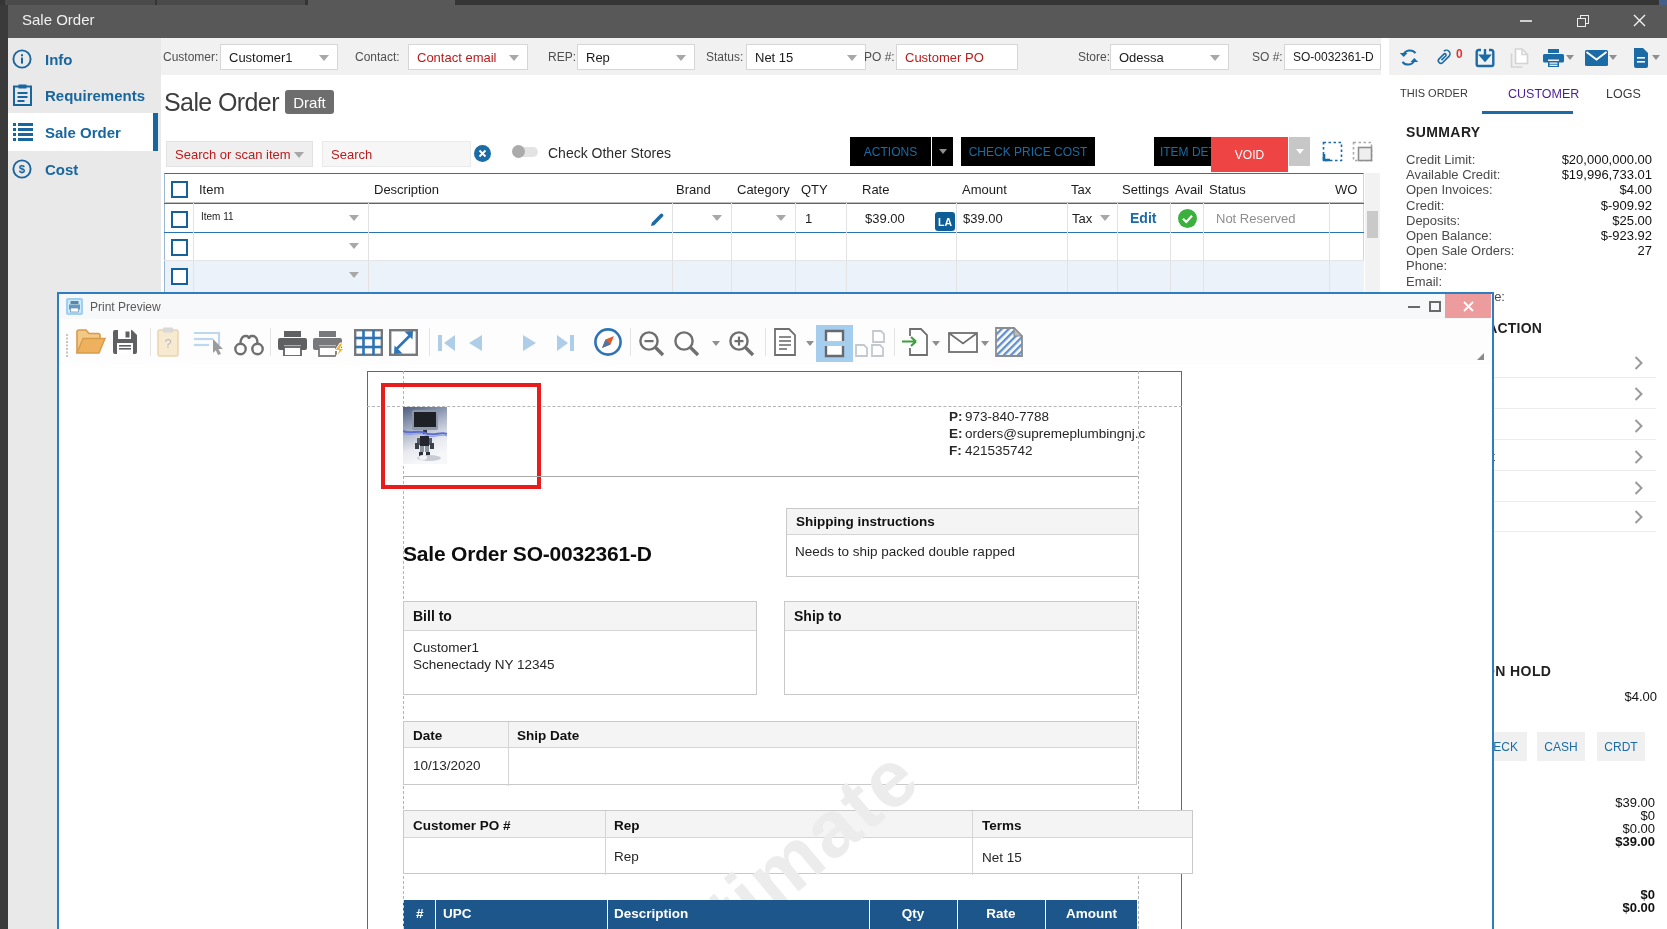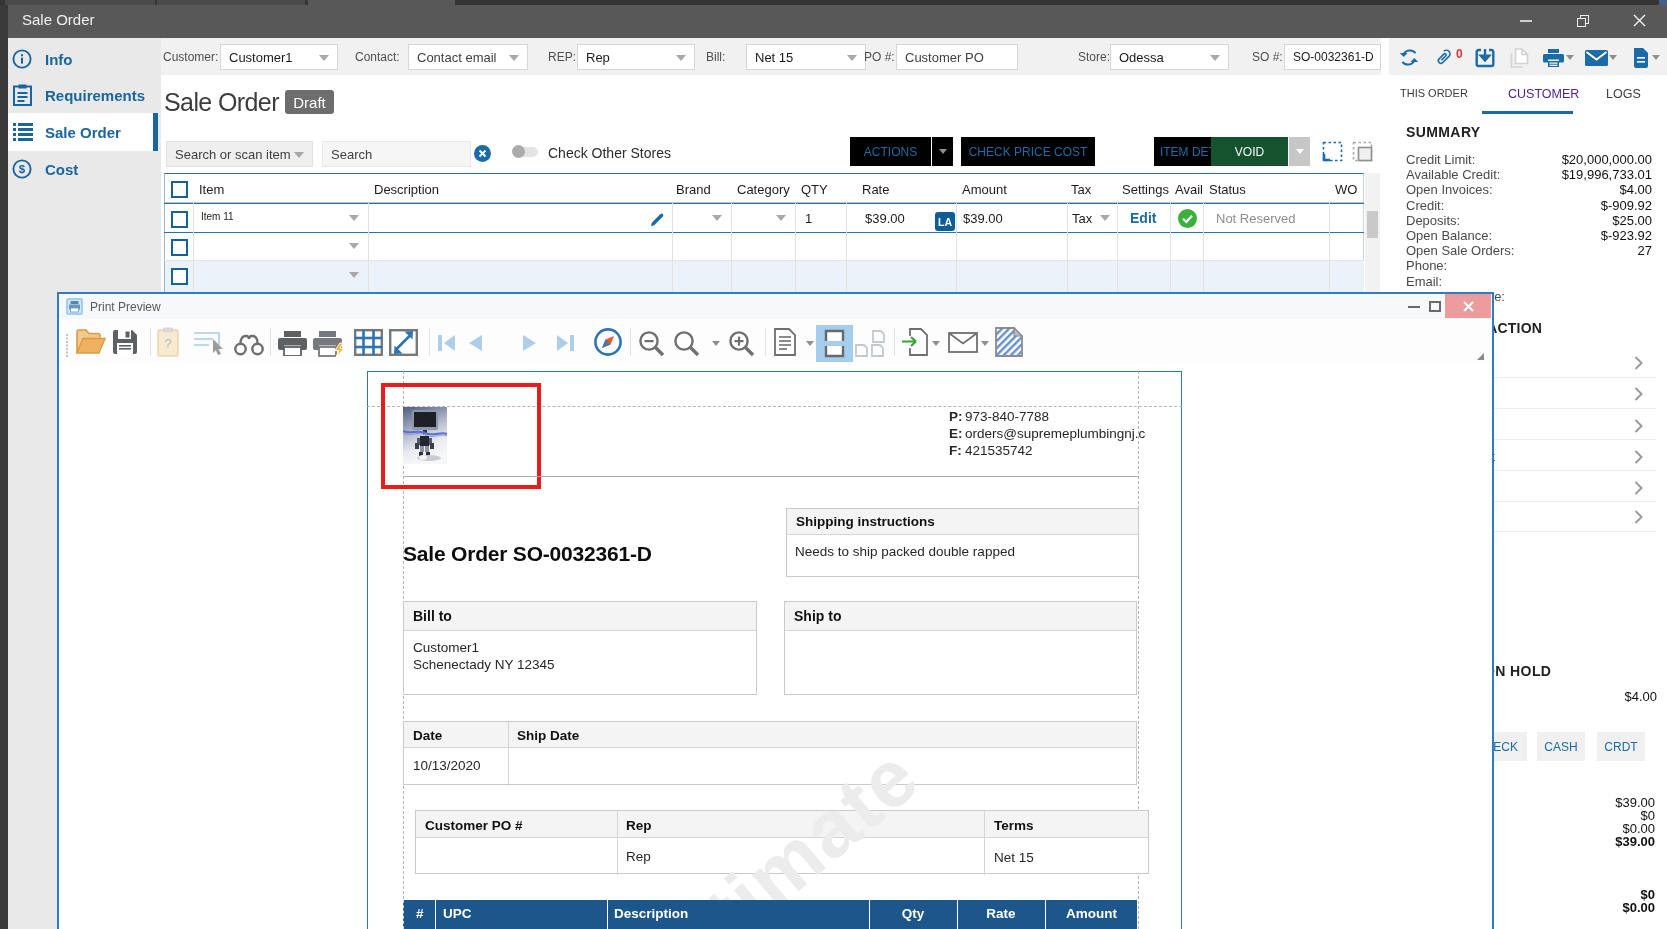--- a/index.html
+++ b/index.html
@@ -1,21 +1,21 @@
 <!DOCTYPE html>
 <html><head>
 <meta charset="utf-8">
 <style>
 *{margin:0;padding:0;box-sizing:border-box;}
 html,body{width:1667px;height:929px;overflow:hidden;background:#fff;
 font-family:"Liberation Sans",sans-serif;-webkit-font-smoothing:antialiased;}
 .a{position:absolute;}
 .lbl{color:#4f4f4f;font-size:12px;}
 .inp{background:#fff;border:1px solid #d6d6d6;height:26px;display:flex;align-items:center;padding-left:8px;font-size:13px;color:#1a1a1a;white-space:nowrap;overflow:hidden;}
-.ph{color:#404040;}
+.ph{color:#b91c1c;}
 .caret{width:0;height:0;border-left:5px solid transparent;border-right:5px solid transparent;border-top:6px solid #a8a8a8;}
 .caret2{width:0;height:0;border-left:4px solid transparent;border-right:4px solid transparent;border-top:5px solid #8f8f8f;}
 .btn{background:#000000;color:#1b6ba6;font-size:12px;display:flex;align-items:center;justify-content:center;}
 .cb{width:17px;height:17px;border:2px solid #16609b;background:#fff;}
 .colline{position:absolute;top:203px;bottom:0;width:1px;background:#e2e2e2;}
 .chev{position:absolute;}
 .doc{font-size:13.5px;color:#262626;}
 .docbox{position:absolute;border:1px solid #c9c9c9;background:#fff;}
 .dochdr{background:#f4f4f4;border-bottom:1px solid #d5d5d5;font-weight:bold;color:#111;}
 </style>
@@ -78,21 +78,21 @@
   </svg>
 
 <div class="a" style="left:161px;top:38px;width:1220px;height:37px;background:#f1f1f1;"></div>
 <div class="a" style="left:1389px;top:38px;width:278px;height:37px;background:#f1f1f1;"></div>
 <div class="a lbl" style="left:163px;top:50px;">Customer:</div>
 <div class="a inp" style="left:220px;top:44px;width:118px;">Customer1<div class="caret" style="position:absolute;right:8px;top:10px;"></div></div>
 <div class="a lbl" style="left:355px;top:50px;">Contact:</div>
 <div class="a inp ph" style="left:408px;top:44px;width:120px;">Contact email<div class="caret" style="position:absolute;right:8px;top:10px;"></div></div>
 <div class="a lbl" style="left:548px;top:50px;">REP:</div>
 <div class="a inp" style="left:577px;top:44px;width:118px;">Rep<div class="caret" style="position:absolute;right:8px;top:10px;"></div></div>
-<div class="a lbl" style="left:706px;top:50px;">Bill:</div>
+<div class="a lbl" style="left:706px;top:50px;">Status:</div>
 <div class="a inp" style="left:746px;top:44px;width:120px;">Net 15<div class="caret" style="position:absolute;right:8px;top:10px;"></div></div>
 <div class="a lbl" style="left:864px;top:50px;">PO #:</div>
 <div class="a inp ph" style="left:896px;top:44px;width:122px;">Customer PO</div>
 <div class="a lbl" style="left:1078px;top:50px;">Store:</div>
 <div class="a inp" style="left:1110px;top:44px;width:119px;">Odessa<div class="caret" style="position:absolute;right:8px;top:10px;"></div></div>
 <div class="a lbl" style="left:1252px;top:50px;">SO #:</div>
 <div class="a inp" style="left:1284px;top:44px;width:97px;font-size:12px;">SO-0032361-D</div>
 
 <div class="a" style="left:164px;top:88px;font-size:25px;letter-spacing:-0.6px;color:#3d3d3d;">Sale Order</div>
 <div class="a" style="left:285px;top:90px;width:49px;height:24px;background:#6d6d6d;border-radius:3px;color:#fff;font-size:15px;display:flex;align-items:center;justify-content:center;">Draft</div>
@@ -106,21 +106,21 @@
 <div class="a" style="left:513px;top:147px;width:25px;height:10px;background:#e3e3e3;border-radius:5px;"></div>
 <div class="a" style="left:512px;top:145px;width:13px;height:13px;background:#ababab;border-radius:50%;"></div>
 <div class="a" style="left:548px;top:145px;font-size:14px;color:#2b2b2b;">Check Other Stores</div>
 
 <div class="a btn" style="left:850px;top:137px;width:81px;height:29px;">ACTIONS</div>
 <div class="a btn" style="left:932px;top:137px;width:21px;height:29px;">
     <div class="caret2"></div>
   </div>
 <div class="a btn" style="left:961px;top:137px;width:134px;height:29px;">CHECK PRICE COST</div>
 <div class="a btn" style="left:1154px;top:137px;width:93px;height:29px;">ITEM DETAILS</div>
-<div class="a btn" style="left:1211px;top:137px;width:77px;height:29px;background:#14532d;color:#fafafa;">VOID</div>
+<div class="a btn" style="left:1211px;top:137px;width:77px;height:35px;background:#ef4444;color:#fafafa;">VOID</div>
 <div class="a btn" style="left:1289px;top:137px;width:21px;height:29px;background:#c7c7c7;">
     <div class="caret2" style="border-top-color:#fff;"></div>
   </div>
 <svg class="a" style="left:1320px;top:139px;" width="25" height="25" viewBox="0 0 25 25">
     <rect x="3.5" y="3.5" width="18" height="18" fill="none" stroke="#1b6ba6" stroke-width="1.6" stroke-dasharray="2.5 2.5"></rect>
     <path d="M4 15 L4 21 L10 21" fill="none" stroke="#1b6ba6" stroke-width="2.6"></path>
   </svg>
 <svg class="a" style="left:1350px;top:139px;" width="25" height="25" viewBox="0 0 25 25">
     <rect x="3.5" y="3.5" width="18" height="18" fill="none" stroke="#a9a9a9" stroke-width="1.6" stroke-dasharray="2.5 2.5"></rect>
     <rect x="8.5" y="8.5" width="13" height="13" fill="#efefef" stroke="#8f8f8f" stroke-width="1.6"></rect>
@@ -509,21 +509,21 @@
  </div>
  
  <div class="docbox" style="left:344px;top:427px;width:734px;height:64px;">
   <div class="dochdr" style="height:26px;"></div>
   <div class="a doc" style="left:9px;top:6px;font-weight:bold;color:#111;">Date</div>
   <div class="a doc" style="left:113px;top:6px;font-weight:bold;color:#111;">Ship Date</div>
   <div class="a" style="left:104px;top:0;width:1px;height:64px;background:#d5d5d5;"></div>
   <div class="a doc" style="left:9px;top:36px;">10/13/2020</div>
  </div>
  
- <div class="docbox" style="left:356px;top:516px;width:734px;height:64px;">
+ <div class="docbox" style="left:344px;top:516px;width:790px;height:64px;">
   <div class="dochdr" style="height:27px;"></div>
   <div class="a doc" style="left:9px;top:7px;font-weight:bold;color:#111;">Customer PO #</div>
   <div class="a doc" style="left:210px;top:7px;font-weight:bold;color:#111;">Rep</div>
   <div class="a doc" style="left:578px;top:7px;font-weight:bold;color:#111;">Terms</div>
   <div class="a" style="left:201px;top:0;width:1px;height:64px;background:#d5d5d5;"></div>
   <div class="a" style="left:568px;top:0;width:1px;height:64px;background:#d5d5d5;"></div>
   <div class="a doc" style="left:210px;top:38px;">Rep</div>
   <div class="a doc" style="left:578px;top:39px;">Net 15</div>
  </div>
  

